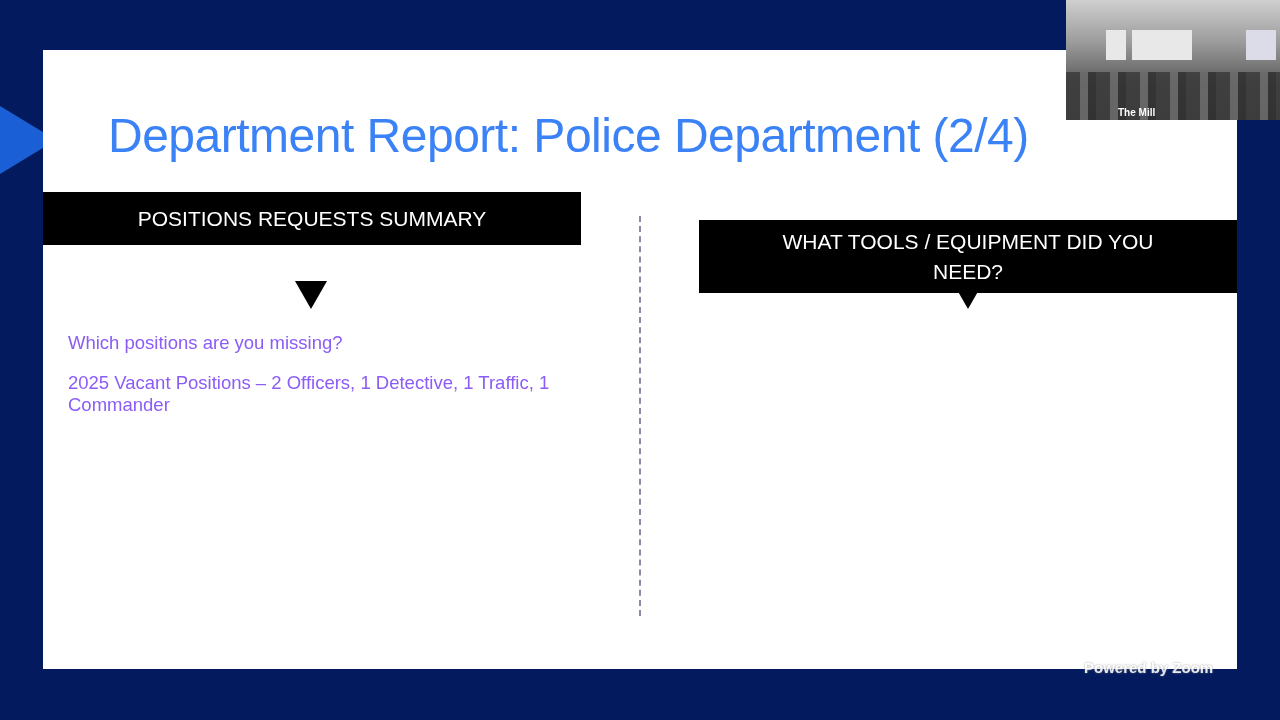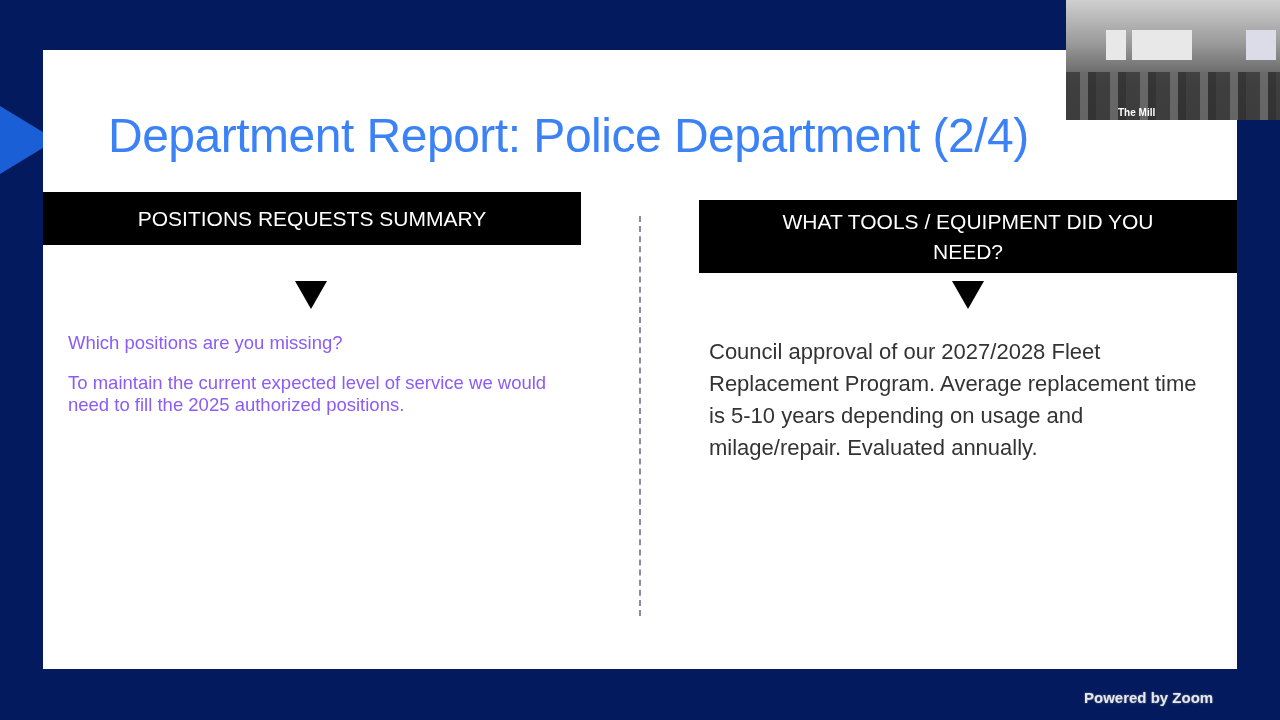--- a/index.html
+++ b/index.html
@@ -2,33 +2,33 @@
 <html><head>
 <meta charset="utf-8">
 <style>
   html, body { margin:0; padding:0; }
   body { width:1280px; height:720px; background:#031b5e; position:relative; overflow:hidden; font-family:"Liberation Sans", sans-serif; }
   .slide { position:absolute; left:43px; top:50px; width:1194px; height:619px; background:#ffffff; }
   .play-arrow { position:absolute; left:0; top:106px; width:0; height:0; border-top:34px solid transparent; border-bottom:34px solid transparent; border-left:56px solid #1b5fd6; }
   .title { position:absolute; left:65px; top:58px; font-size:48px; color:#3b82f6; white-space:nowrap; letter-spacing:-0.5px; }
   .hdr { position:absolute; background:#000; color:#fff; font-size:21px; text-align:center; display:flex; align-items:center; justify-content:center; line-height:30px; }
   .hdr-left { left:0; top:142px; width:538px; height:53px; }
-  .hdr-right { left:656px; top:150px; width:538px; height:73px; }
+  .hdr-right { left:656px; top:170px; width:538px; height:73px; }
   .pointer { position:absolute; width:0; height:0; border-left:16px solid transparent; border-right:16px solid transparent; border-top:28px solid #000; }
   .ptr-left { left:252px; top:231px; }
   .ptr-right { left:909px; top:231px; }
   .divider { position:absolute; left:596px; top:166px; height:400px; border-left:2px dashed #8a8aa6; }
   .left-body { position:absolute; left:25px; top:282px; width:500px; color:#8b5cf6; font-size:18.5px; line-height:22px; }
   .left-body p { margin:0 0 18px 0; }
   .right-body { position:absolute; left:666px; top:286px; width:500px; color:#333; font-size:22px; line-height:32px; }
   .cam { position:absolute; left:1066px; top:0; width:214px; height:120px; background:linear-gradient(180deg,#cfcfcf 0%,#9c9c9c 35%,#5b5b5b 70%,#4a4a4a 100%); overflow:hidden; }
   .cam .win { position:absolute; top:30px; height:30px; background:#e8e8e8; }
   .cam .people { position:absolute; left:0; bottom:0; width:100%; height:48px; background:repeating-linear-gradient(90deg,#3a3a3a 0 14px,#6a6a6a 14px 22px,#2e2e2e 22px 30px); opacity:.85; }
   .cam-label { position:absolute; left:4px; bottom:2px; color:#fff; font-size:10px; font-weight:bold;margin-left:48px; }
-  .powered { position:absolute; left:1084px; top:659px; color:#ffffff; font-size:15px; font-weight:bold; opacity:.9; text-shadow:0 0 2px #888;margin-top:30px; }
+  .powered { position:absolute; left:1084px; top:659px; color:#ffffff; font-size:15px; font-weight:bold; opacity:.9; text-shadow:0 0 2px #888; }
 </style>
 </head>
 <body>
 
 <div class="play-arrow"></div>
 
 <div class="slide">
   <div class="title">Department Report: Police Department (2/4)</div>
 
   <div class="hdr hdr-left">POSITIONS REQUESTS SUMMARY</div>
@@ -36,24 +36,23 @@
 
   <div class="divider"></div>
 
   <div class="hdr hdr-right">
     <span style="max-width:420px;">WHAT TOOLS / EQUIPMENT DID YOU NEED?</span>
   </div>
   <div class="pointer ptr-right"></div>
 
   <div class="left-body">
     <p>Which positions are you missing?</p>
-    <p>To maintain the current expected level of service we would need to fill the 2025 authorized positions.</p>
+    <p>2025 Vacant Positions – 2 Officers, 1 Detective, 1 Traffic, 1 Commander</p>
   </div>
 
-  <div class="right-body">Council approval of our 2027/2028 Fleet Replacement Program. Average replacement time is 5-10 years depending on usage and milage/repair. Evaluated annually.</div>
 </div>
 
 <div class="cam">
   <div class="win" style="left:40px;width:20px;"></div>
   <div class="win" style="left:66px;width:60px;"></div>
   <div class="win" style="left:180px;width:30px;background:#dcdce8;"></div>
   <div class="people"></div>
   <span class="cam-label">The Mill</span>
 </div>
 

